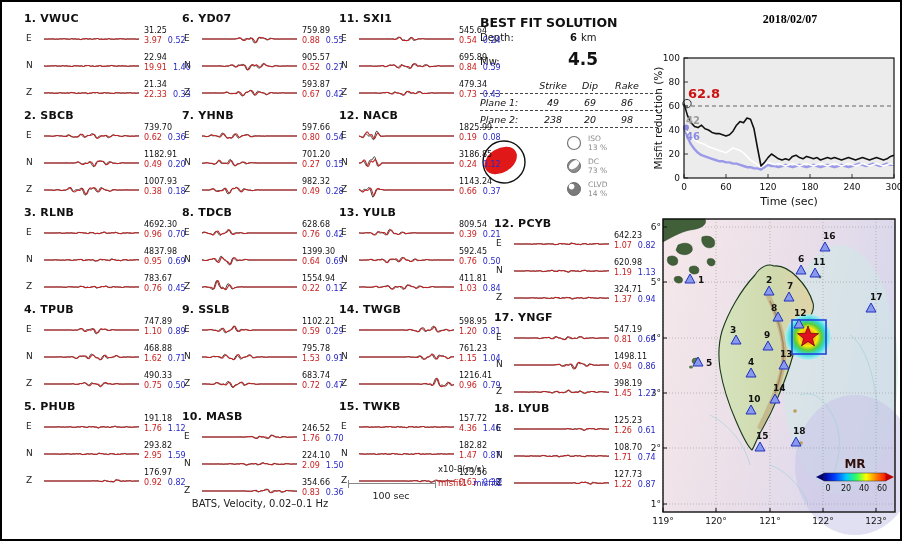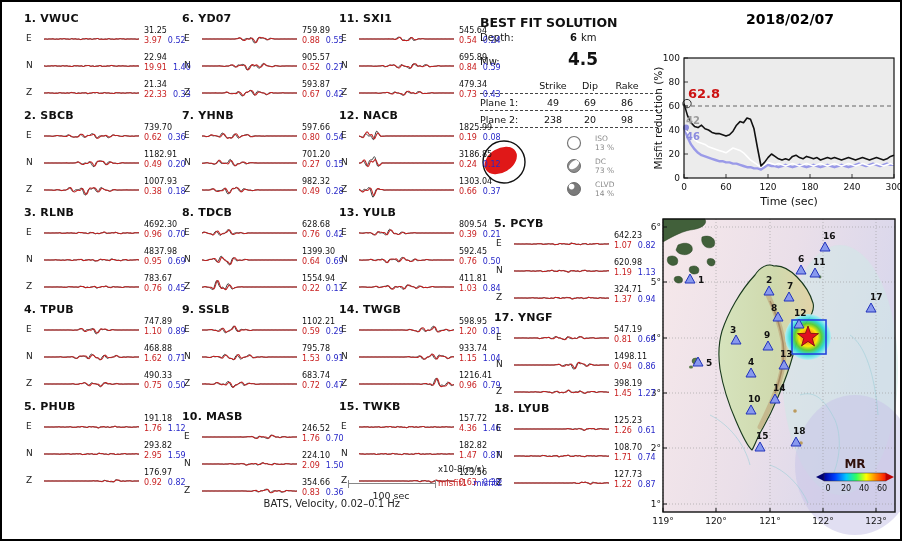--- a/index.html
+++ b/index.html
@@ -19,33 +19,33 @@
   .solution{position:absolute;left:478px;top:13px;width:178px;color:#111;}
   .sol-title{font-size:12.5px;font-weight:bold;margin-bottom:2px;}
   .sol-row{font-size:10px;margin-bottom:6px;display:flex;align-items:baseline;}
   .sol-lab{width:58px;}
   .sol-bold{font-weight:bold;}
   .mw-val{font-size:17px;font-weight:bold;margin-left:30px;}
   .depth-val{font-weight:bold;margin-left:32px;}
   .depth-unit{margin-left:4px;}
   .sol-table{font-size:9.5px;margin-top:2px;}
   .sol-tr{display:grid;grid-template-columns:52px 42px 32px 42px;padding:3px 0 2px 0;}
-  .sol-tr.dash{border-bottom:1px dashed #444;}
+  .sol-tr.dash{border-bottom:1px dashed #444;font-style:italic;}
   .sol-tr span{text-align:center;}
   .sol-tr span:first-child{text-align:left;}
   .sol-th{font-weight:normal;}
   .mech-row{display:flex;margin-top:10px;align-items:flex-start;}
   .comps{margin-left:38px;margin-top:-4px;}
   .comp{display:flex;align-items:center;margin-bottom:5px;}
-  .comp-txt{margin-left:13px;font-size:7.5px;color:#8a8a8a;line-height:9px;}
+  .comp-txt{margin-left:6px;font-size:7.5px;color:#8a8a8a;line-height:9px;}
   
   .dt{position:absolute;left:678px;top:8px;width:220px;text-align:center;color:#000;}
-  .dt div{font-size:14px;font-weight:bold;line-height:19px;}
+  .dt div{font-size:12px;font-weight:bold;line-height:19px;font-family:Liberation Serif, serif;}
   
-  .bats{position:absolute;left:118px;top:496px;width:280px;text-align:right;font-size:10px;color:#222;}
+  .bats{position:absolute;left:118px;top:496px;width:280px;text-align:center;font-size:10px;color:#222;}
   .scalebar{position:absolute;left:346px;top:478px;width:86px;height:8px;
             border-left:1.5px solid #888;border-right:1.5px solid #888;}
   .scalebar .bar{position:absolute;left:0;right:0;top:3px;border-top:1.5px solid #888;}
   .scalelab{position:absolute;left:346px;top:488px;width:86px;text-align:center;font-size:9.5px;color:#222;}
   .units{position:absolute;left:436px;top:462px;font-size:8.5px;color:#222;}
   .mislegend{position:absolute;left:436px;top:476px;font-size:8.5px;}
   .chart-wrap{position:absolute;left:650px;top:44px;}
   .map-wrap{position:absolute;left:648px;top:213px;}
 </style>
 </head>
@@ -782,21 +782,21 @@
             <div><span class="m1">0.24</span><span class="mgap"></span><span class="m2">0.12</span></div>
           </div>
         </div>
         <div class="chan-row" style="top: 68px;">
           <span class="chan-label">Z</span>
           <svg class="wave-svg" width="95" height="24" viewBox="0 -12 90 24" preserveAspectRatio="none">
             <path d="M0.0,-0.22L0.8,0.22L1.5,0.76L2.3,1.15L3.1,1.02L3.8,0.35L4.6,-0.41L5.3,-0.65L6.1,-0.37L6.9,-0.20L7.6,-0.68L8.4,-1.68L9.2,-2.45L9.9,-2.28L10.7,-0.78L11.4,1.94L12.2,5.04L13.0,7.07L13.7,6.90L14.5,4.73L15.3,1.96L16.0,-0.06L16.8,-0.95L17.5,-1.06L18.3,-0.89L19.1,-0.67L19.8,-0.52L20.6,-0.47L21.4,-0.46L22.1,-0.35L22.9,-0.11L23.6,0.12L24.4,0.19L25.2,0.11L25.9,0.00L26.7,-0.02L27.5,0.01L28.2,-0.01L29.0,-0.05L29.7,-0.05L30.5,0.01L31.3,0.04L32.0,0.01L32.8,-0.04L33.6,-0.02L34.3,0.03L35.1,0.04L35.8,-0.01L36.6,-0.04L37.4,-0.00L38.1,0.04L38.9,0.02L39.7,-0.03L40.4,-0.03L41.2,0.02L41.9,0.04L42.7,0.00L43.5,-0.04L44.2,-0.02L45.0,0.03L45.8,0.03L46.5,-0.02L47.3,-0.04L48.1,0.00L48.8,0.04L49.6,0.02L50.3,-0.03L51.1,-0.03L51.9,0.02L52.6,0.04L53.4,-0.00L54.2,-0.04L54.9,-0.01L55.7,0.04L56.4,0.03L57.2,-0.02L58.0,-0.04L58.7,0.01L59.5,0.04L60.3,0.01L61.0,-0.04L61.8,-0.03L62.5,0.03L63.3,0.04L64.1,-0.01L64.8,-0.04L65.6,-0.01L66.4,0.04L67.1,0.02L67.9,-0.03L68.6,-0.04L69.4,0.01L70.2,0.04L70.9,0.01L71.7,-0.04L72.5,-0.02L73.2,0.03L74.0,0.04L74.7,-0.01L75.5,-0.04L76.3,-0.00L77.0,0.04L77.8,0.02L78.6,-0.03L79.3,-0.03L80.1,0.02L80.8,0.04L81.6,0.00L82.4,-0.04L83.1,-0.02L83.9,0.03L84.7,0.03L85.4,-0.02L86.2,-0.04L86.9,0.00L87.7,0.04L88.5,0.02L89.2,-0.04L90.0,-0.03" fill="none" stroke="#1a1a1a" stroke-width="0.8"></path>
             <path d="M0.0,-0.65L0.8,-0.40L1.5,0.28L2.3,1.22L3.1,1.91L3.8,1.89L4.6,1.26L5.3,0.58L6.1,0.28L6.9,0.33L7.6,0.38L8.4,0.17L9.2,-0.43L9.9,-1.34L10.7,-1.98L11.4,-1.42L12.2,0.69L13.0,3.46L13.7,5.29L14.5,5.23L15.3,3.63L16.0,1.54L16.8,-0.21L17.5,-1.23L18.3,-1.50L19.1,-1.22L19.8,-0.77L20.6,-0.51L21.4,-0.47L22.1,-0.46L22.9,-0.31L23.6,-0.08L24.4,0.06L25.2,0.07L25.9,0.03L26.7,0.03L27.5,0.05L28.2,0.02L29.0,-0.04L29.7,-0.05L30.5,0.01L31.3,0.04L32.0,0.01L32.8,-0.04L33.6,-0.02L34.3,0.03L35.1,0.04L35.8,-0.01L36.6,-0.04L37.4,-0.00L38.1,0.04L38.9,0.02L39.7,-0.03L40.4,-0.03L41.2,0.02L41.9,0.04L42.7,0.00L43.5,-0.04L44.2,-0.02L45.0,0.03L45.8,0.03L46.5,-0.02L47.3,-0.04L48.1,0.00L48.8,0.04L49.6,0.02L50.3,-0.03L51.1,-0.03L51.9,0.02L52.6,0.04L53.4,-0.00L54.2,-0.04L54.9,-0.01L55.7,0.04L56.4,0.03L57.2,-0.02L58.0,-0.04L58.7,0.01L59.5,0.04L60.3,0.01L61.0,-0.04L61.8,-0.03L62.5,0.03L63.3,0.04L64.1,-0.01L64.8,-0.04L65.6,-0.01L66.4,0.04L67.1,0.02L67.9,-0.03L68.6,-0.04L69.4,0.01L70.2,0.04L70.9,0.01L71.7,-0.04L72.5,-0.02L73.2,0.03L74.0,0.04L74.7,-0.01L75.5,-0.04L76.3,-0.00L77.0,0.04L77.8,0.02L78.6,-0.03L79.3,-0.03L80.1,0.02L80.8,0.04L81.6,0.00L82.4,-0.04L83.1,-0.02L83.9,0.03L84.7,0.03L85.4,-0.02L86.2,-0.04L86.9,0.00L87.7,0.04L88.5,0.02L89.2,-0.04L90.0,-0.03" fill="none" stroke="#c02020" stroke-width="1"></path>
           </svg>
           <div class="nums">
-            <div class="amp">1303.04</div>
+            <div class="amp">1143.24</div>
             <div><span class="m1">0.66</span><span class="mgap"></span><span class="m2">0.37</span></div>
           </div>
         </div>
       </div>
       <div class="station" style="left: 337px; top: 204px;">
         <div class="st-header">13.  YULB</div>
         <div class="chan-row" style="top: 14px;">
           <span class="chan-label">E</span>
           <svg class="wave-svg" width="95" height="24" viewBox="0 -12 90 24" preserveAspectRatio="none">
             <path d="M0.0,-0.11L0.8,0.00L1.5,0.14L2.3,0.17L3.1,0.10L3.8,0.00L4.6,-0.07L5.3,-0.16L6.1,-0.29L6.9,-0.35L7.6,-0.27L8.4,-0.18L9.2,-0.24L9.9,-0.39L10.7,-0.36L11.4,0.06L12.2,0.74L13.0,1.37L13.7,1.73L14.5,1.77L15.3,1.40L16.0,0.58L16.8,-0.43L17.5,-1.05L18.3,-0.94L19.1,-0.40L19.8,-0.03L20.6,-0.06L21.4,-0.22L22.1,-0.15L22.9,0.18L23.6,0.68L24.4,1.30L25.2,1.87L25.9,1.83L26.7,0.69L27.5,-1.26L28.2,-3.02L29.0,-3.73L29.7,-3.35L30.5,-2.44L31.3,-1.41L32.0,-0.46L32.8,0.21L33.6,0.42L34.3,0.32L35.1,0.41L35.8,0.89L36.6,1.40L37.4,1.41L38.1,0.80L38.9,-0.01L39.7,-0.61L40.4,-0.87L41.2,-0.82L41.9,-0.46L42.7,0.11L43.5,0.64L44.2,0.83L45.0,0.66L45.8,0.39L46.5,0.27L47.3,0.25L48.1,0.20L48.8,0.08L49.6,-0.02L50.3,-0.07L51.1,-0.12L51.9,-0.21L52.6,-0.25L53.4,-0.17L54.2,-0.02L54.9,0.06L55.7,0.04L56.4,-0.00L57.2,0.01L58.0,0.04L58.7,0.02L59.5,-0.04L60.3,-0.05L61.0,0.00L61.8,0.04L62.5,0.00L63.3,-0.05L64.1,-0.03L64.8,0.03L65.6,0.04L66.4,-0.01L67.1,-0.04L67.9,-0.00L68.6,0.04L69.4,0.02L70.2,-0.03L70.9,-0.04L71.7,0.02L72.5,0.04L73.2,0.00L74.0,-0.04L74.7,-0.02L75.5,0.03L76.3,0.03L77.0,-0.02L77.8,-0.04L78.6,0.00L79.3,0.04L80.1,0.02L80.8,-0.03L81.6,-0.03L82.4,0.02L83.1,0.04L83.9,-0.00L84.7,-0.04L85.4,-0.01L86.2,0.04L86.9,0.03L87.7,-0.02L88.5,-0.04L89.2,0.01L90.0,0.04" fill="none" stroke="#1a1a1a" stroke-width="0.8"></path>
@@ -843,21 +843,21 @@
             <div><span class="m1">1.20</span><span class="mgap"></span><span class="m2">0.81</span></div>
           </div>
         </div>
         <div class="chan-row" style="top: 41px;">
           <span class="chan-label">N</span>
           <svg class="wave-svg" width="95" height="24" viewBox="0 -12 90 24" preserveAspectRatio="none">
             <path d="M0.0,0.03L0.8,-0.02L1.5,-0.04L2.3,0.00L3.1,0.04L3.8,0.01L4.6,-0.04L5.3,-0.03L6.1,0.02L6.9,0.04L7.6,-0.01L8.4,-0.04L9.2,-0.01L9.9,0.04L10.7,0.03L11.4,-0.03L12.2,-0.04L13.0,0.01L13.7,0.04L14.5,0.01L15.3,-0.04L16.0,-0.03L16.8,0.03L17.5,0.04L18.3,-0.01L19.1,-0.04L19.8,-0.01L20.6,0.04L21.4,0.02L22.1,-0.03L22.9,-0.04L23.6,0.01L24.4,0.04L25.2,0.00L25.9,-0.04L26.7,-0.02L27.5,0.03L28.2,0.03L29.0,-0.02L29.7,-0.04L30.5,0.00L31.3,0.05L32.0,0.02L32.8,-0.03L33.6,-0.04L34.3,0.01L35.1,0.04L35.8,-0.00L36.6,-0.04L37.4,-0.00L38.1,0.05L38.9,0.05L39.7,-0.00L40.4,-0.01L41.2,0.05L41.9,0.10L42.7,0.05L43.5,-0.07L44.2,-0.16L45.0,-0.20L45.8,-0.25L46.5,-0.30L47.3,-0.25L48.1,-0.06L48.8,0.13L49.6,0.17L50.3,0.07L51.1,0.01L51.9,0.10L52.6,0.24L53.4,0.27L54.2,0.15L54.9,-0.06L55.7,-0.39L56.4,-0.84L57.2,-1.16L58.0,-0.94L58.7,-0.02L59.5,1.20L60.3,2.07L61.0,2.32L61.8,2.11L62.5,1.68L63.3,1.14L64.1,0.59L64.8,0.27L65.6,0.19L66.4,-0.06L67.1,-0.90L67.9,-2.07L68.6,-2.74L69.4,-2.31L70.2,-1.04L70.9,0.40L71.7,1.47L72.5,1.96L73.2,1.66L74.0,0.56L74.7,-0.86L75.5,-1.81L76.3,-1.87L77.0,-1.44L77.8,-1.14L78.6,-1.19L79.3,-1.27L80.1,-1.10L80.8,-0.69L81.6,-0.13L82.4,0.57L83.1,1.28L83.9,1.67L84.7,1.48L85.4,0.81L86.2,0.14L86.9,-0.21L87.7,-0.26L88.5,-0.21L89.2,-0.14L90.0,-0.03" fill="none" stroke="#1a1a1a" stroke-width="0.8"></path>
             <path d="M0.0,0.03L0.8,-0.02L1.5,-0.04L2.3,0.00L3.1,0.04L3.8,0.01L4.6,-0.04L5.3,-0.03L6.1,0.02L6.9,0.04L7.6,-0.01L8.4,-0.04L9.2,-0.01L9.9,0.04L10.7,0.03L11.4,-0.03L12.2,-0.04L13.0,0.01L13.7,0.04L14.5,0.01L15.3,-0.04L16.0,-0.03L16.8,0.03L17.5,0.04L18.3,-0.01L19.1,-0.04L19.8,-0.01L20.6,0.04L21.4,0.02L22.1,-0.03L22.9,-0.04L23.6,0.01L24.4,0.04L25.2,0.00L25.9,-0.04L26.7,-0.02L27.5,0.03L28.2,0.03L29.0,-0.02L29.7,-0.04L30.5,0.00L31.3,0.05L32.0,0.02L32.8,-0.03L33.6,-0.03L34.3,0.01L35.1,0.03L35.8,-0.01L36.6,-0.05L37.4,-0.02L38.1,0.04L38.9,0.04L39.7,-0.02L40.4,-0.04L41.2,0.02L41.9,0.08L42.7,0.06L43.5,-0.01L44.2,-0.06L45.0,-0.10L45.8,-0.20L46.5,-0.35L47.3,-0.40L48.1,-0.26L48.8,-0.01L49.6,0.16L50.3,0.20L51.1,0.21L51.9,0.26L52.6,0.32L53.4,0.34L54.2,0.36L54.9,0.44L55.7,0.40L56.4,0.01L57.2,-0.63L58.0,-1.07L58.7,-0.88L59.5,-0.11L60.3,0.83L61.0,1.62L61.8,2.13L62.5,2.19L63.3,1.65L64.1,0.70L64.8,-0.08L65.6,-0.30L66.4,-0.25L67.1,-0.57L67.9,-1.44L68.6,-2.39L69.4,-2.84L70.2,-2.62L70.9,-1.85L71.7,-0.61L72.5,0.85L73.2,1.90L74.0,1.89L74.7,0.87L75.5,-0.37L76.3,-1.07L77.0,-1.16L77.8,-1.00L78.6,-0.83L79.3,-0.64L80.1,-0.46L80.8,-0.38L81.6,-0.35L82.4,-0.08L83.1,0.55L83.9,1.25L84.7,1.55L85.4,1.32L86.2,0.81L86.9,0.33L87.7,-0.03L88.5,-0.27L89.2,-0.36L90.0,-0.26" fill="none" stroke="#c02020" stroke-width="1"></path>
           </svg>
           <div class="nums">
-            <div class="amp">933.74</div>
+            <div class="amp">761.23</div>
             <div><span class="m1">1.15</span><span class="mgap"></span><span class="m2">1.04</span></div>
           </div>
         </div>
         <div class="chan-row" style="top: 68px;">
           <span class="chan-label">Z</span>
           <svg class="wave-svg" width="95" height="24" viewBox="0 -12 90 24" preserveAspectRatio="none">
             <path d="M0.0,-0.03L0.8,-0.03L1.5,0.02L2.3,0.04L3.1,-0.00L3.8,-0.04L4.6,-0.02L5.3,0.03L6.1,0.03L6.9,-0.02L7.6,-0.04L8.4,0.00L9.2,0.04L9.9,0.01L10.7,-0.04L11.4,-0.03L12.2,0.02L13.0,0.04L13.7,-0.01L14.5,-0.04L15.3,-0.01L16.0,0.04L16.8,0.03L17.5,-0.03L18.3,-0.04L19.1,0.01L19.8,0.04L20.6,0.01L21.4,-0.04L22.1,-0.02L22.9,0.03L23.6,0.04L24.4,-0.01L25.2,-0.04L25.9,-0.01L26.7,0.04L27.5,0.02L28.2,-0.03L29.0,-0.04L29.7,0.01L30.5,0.04L31.3,0.00L32.0,-0.04L32.8,-0.02L33.6,0.03L34.3,0.03L35.1,-0.02L35.8,-0.04L36.6,-0.00L37.4,0.04L38.1,0.02L38.9,-0.03L39.7,-0.03L40.4,0.02L41.2,0.04L41.9,-0.00L42.7,-0.04L43.5,-0.01L44.2,0.04L45.0,0.03L45.8,-0.02L46.5,-0.04L47.3,0.01L48.1,0.04L48.8,0.01L49.6,-0.04L50.3,-0.03L51.1,0.02L51.9,0.03L52.6,-0.01L53.4,-0.05L54.2,-0.01L54.9,0.05L55.7,0.06L56.4,0.06L57.2,0.12L58.0,0.23L58.7,0.25L59.5,0.10L60.3,-0.15L61.0,-0.32L61.8,-0.32L62.5,-0.21L63.3,-0.05L64.1,0.15L64.8,0.34L65.6,0.42L66.4,0.35L67.1,0.39L67.9,0.81L68.6,1.42L69.4,1.54L70.2,0.53L70.9,-1.48L71.7,-3.72L72.5,-5.34L73.2,-5.77L74.0,-4.79L74.7,-2.61L75.5,-0.12L76.3,1.51L77.0,1.75L77.8,1.22L78.6,0.94L79.3,1.31L80.1,1.83L80.8,1.85L81.6,1.23L82.4,0.19L83.1,-0.96L83.9,-1.79L84.7,-1.85L85.4,-1.00L86.2,0.29L86.9,1.29L87.7,1.58L88.5,1.31L89.2,0.88L90.0,0.52" fill="none" stroke="#1a1a1a" stroke-width="0.8"></path>
             <path d="M0.0,-0.03L0.8,-0.03L1.5,0.02L2.3,0.04L3.1,-0.00L3.8,-0.04L4.6,-0.02L5.3,0.03L6.1,0.03L6.9,-0.02L7.6,-0.04L8.4,0.00L9.2,0.04L9.9,0.01L10.7,-0.04L11.4,-0.03L12.2,0.02L13.0,0.04L13.7,-0.01L14.5,-0.04L15.3,-0.01L16.0,0.04L16.8,0.03L17.5,-0.03L18.3,-0.04L19.1,0.01L19.8,0.04L20.6,0.01L21.4,-0.04L22.1,-0.02L22.9,0.03L23.6,0.04L24.4,-0.01L25.2,-0.04L25.9,-0.01L26.7,0.04L27.5,0.02L28.2,-0.03L29.0,-0.04L29.7,0.01L30.5,0.04L31.3,0.00L32.0,-0.04L32.8,-0.02L33.6,0.03L34.3,0.03L35.1,-0.02L35.8,-0.04L36.6,-0.00L37.4,0.04L38.1,0.02L38.9,-0.03L39.7,-0.03L40.4,0.02L41.2,0.04L41.9,-0.00L42.7,-0.04L43.5,-0.02L44.2,0.04L45.0,0.03L45.8,-0.02L46.5,-0.04L47.3,0.01L48.1,0.04L48.8,0.01L49.6,-0.04L50.3,-0.03L51.1,0.02L51.9,0.03L52.6,-0.01L53.4,-0.04L54.2,-0.01L54.9,0.04L55.7,0.04L56.4,0.02L57.2,0.07L58.0,0.21L58.7,0.32L59.5,0.27L60.3,0.09L61.0,-0.14L61.8,-0.35L62.5,-0.53L63.3,-0.60L64.1,-0.45L64.8,-0.11L65.6,0.15L66.4,0.09L67.1,-0.14L67.9,-0.12L68.6,0.36L69.4,0.97L70.2,1.13L70.9,0.50L71.7,-0.91L72.5,-2.82L73.2,-4.69L74.0,-5.57L74.7,-4.71L75.5,-2.31L76.3,0.40L77.0,2.13L77.8,2.61L78.6,2.43L79.3,2.19L80.1,2.08L80.8,2.07L81.6,2.06L82.4,1.82L83.1,1.04L83.9,-0.19L84.7,-1.27L85.4,-1.55L86.2,-0.99L86.9,-0.09L87.7,0.61L88.5,0.91L89.2,0.89L90.0,0.68" fill="none" stroke="#c02020" stroke-width="1"></path>
           </svg>
           <div class="nums">
@@ -896,21 +896,21 @@
             <path d="M0.0,0.00L0.8,0.04L1.5,0.01L2.3,-0.04L3.1,-0.03L3.8,0.02L4.6,0.04L5.3,-0.01L6.1,-0.04L6.9,-0.01L7.6,0.04L8.4,0.03L9.2,-0.03L9.9,-0.04L10.7,0.01L11.4,0.04L12.2,0.01L13.0,-0.04L13.7,-0.02L14.5,0.03L15.3,0.04L16.0,-0.01L16.8,-0.04L17.5,-0.01L18.3,0.04L19.1,0.02L19.8,-0.03L20.6,-0.04L21.4,0.01L22.1,0.04L22.9,0.00L23.6,-0.04L24.4,-0.02L25.2,0.03L25.9,0.03L26.7,-0.02L27.5,-0.04L28.2,-0.00L29.0,0.04L29.7,0.01L30.5,-0.04L31.3,-0.04L32.0,0.02L32.8,0.04L33.6,0.00L34.3,-0.04L35.1,-0.01L35.8,0.04L36.6,0.04L37.4,-0.02L38.1,-0.03L38.9,0.02L39.7,0.05L40.4,0.00L41.2,-0.07L41.9,-0.07L42.7,0.01L43.5,0.08L44.2,0.07L45.0,0.07L45.8,0.12L46.5,0.17L47.3,0.09L48.1,-0.06L48.8,-0.12L49.6,-0.06L50.3,-0.02L51.1,-0.14L51.9,-0.34L52.6,-0.41L53.4,-0.34L54.2,-0.25L54.9,-0.17L55.7,0.04L56.4,0.38L57.2,0.59L58.0,0.39L58.7,-0.09L59.5,-0.42L60.3,-0.43L61.0,-0.33L61.8,-0.36L62.5,-0.37L63.3,-0.21L64.1,0.00L64.8,0.03L65.6,-0.03L66.4,0.23L67.1,0.86L67.9,1.38L68.6,1.35L69.4,0.85L70.2,0.34L70.9,-0.01L71.7,-0.32L72.5,-0.61L73.2,-0.62L74.0,-0.28L74.7,0.07L75.5,0.09L76.3,-0.12L77.0,-0.18L77.8,0.02L78.6,0.25L79.3,0.26L80.1,0.15L80.8,0.07L81.6,-0.01L82.4,-0.19L83.1,-0.43L83.9,-0.49L84.7,-0.32L85.4,-0.08L86.2,0.02L86.9,-0.00L87.7,0.01L88.5,0.08L89.2,0.11L90.0,0.06" fill="none" stroke="#1a1a1a" stroke-width="0.8"></path>
             <path d="M0.0,0.00L0.8,0.04L1.5,0.01L2.3,-0.04L3.1,-0.03L3.8,0.02L4.6,0.04L5.3,-0.01L6.1,-0.04L6.9,-0.01L7.6,0.04L8.4,0.03L9.2,-0.03L9.9,-0.04L10.7,0.01L11.4,0.04L12.2,0.01L13.0,-0.04L13.7,-0.02L14.5,0.03L15.3,0.04L16.0,-0.01L16.8,-0.04L17.5,-0.01L18.3,0.04L19.1,0.02L19.8,-0.03L20.6,-0.04L21.4,0.01L22.1,0.04L22.9,0.00L23.6,-0.04L24.4,-0.02L25.2,0.03L25.9,0.03L26.7,-0.02L27.5,-0.04L28.2,-0.00L29.0,0.04L29.7,0.02L30.5,-0.04L31.3,-0.04L32.0,0.02L32.8,0.04L33.6,0.00L34.3,-0.04L35.1,-0.01L35.8,0.05L36.6,0.04L37.4,-0.01L38.1,-0.03L38.9,0.02L39.7,0.06L40.4,0.02L41.2,-0.05L41.9,-0.07L42.7,-0.02L43.5,0.01L44.2,-0.02L45.0,-0.01L45.8,0.09L46.5,0.18L47.3,0.14L48.1,-0.01L48.8,-0.11L49.6,-0.08L50.3,-0.05L51.1,-0.14L51.9,-0.27L52.6,-0.31L53.4,-0.28L54.2,-0.32L54.9,-0.40L55.7,-0.29L56.4,0.12L57.2,0.56L58.0,0.66L58.7,0.43L59.5,0.17L60.3,0.03L61.0,-0.11L61.8,-0.32L62.5,-0.39L63.3,-0.15L64.1,0.16L64.8,0.17L65.6,-0.07L66.4,-0.10L67.1,0.30L67.9,0.83L68.6,1.04L69.4,0.94L70.2,0.77L70.9,0.53L71.7,0.05L72.5,-0.57L73.2,-0.90L74.0,-0.72L74.7,-0.32L75.5,-0.15L76.3,-0.22L77.0,-0.25L77.8,-0.11L78.6,0.04L79.3,0.05L80.1,0.04L80.8,0.13L81.6,0.22L82.4,0.11L83.1,-0.17L83.9,-0.35L84.7,-0.31L85.4,-0.16L86.2,-0.07L86.9,-0.05L87.7,0.01L88.5,0.11L89.2,0.14L90.0,0.07" fill="none" stroke="#c02020" stroke-width="1"></path>
           </svg>
           <div class="nums">
             <div class="amp">123.56</div>
             <div><span class="m1">0.63</span><span class="mgap"></span><span class="m2">0.38</span></div>
           </div>
         </div>
       </div>
       <div class="station" style="left: 492px; top: 215px;">
-        <div class="st-header">5.  PCYB</div>
+        <div class="st-header">12.  PCYB</div>
         <div class="chan-row" style="top: 14px;">
           <span class="chan-label">E</span>
           <svg class="wave-svg" width="95" height="24" viewBox="0 -12 90 24" preserveAspectRatio="none">
             <path d="M0.0,-0.02L0.8,-0.10L1.5,-0.09L2.3,-0.01L3.1,0.05L3.8,0.02L4.6,-0.02L5.3,0.02L6.1,0.08L6.9,0.07L7.6,0.00L8.4,-0.01L9.2,0.06L9.9,0.09L10.7,0.01L11.4,-0.11L12.2,-0.12L13.0,-0.03L13.7,0.04L14.5,0.05L15.3,0.06L16.0,0.16L16.8,0.24L17.5,0.16L18.3,-0.01L19.1,-0.08L19.8,-0.01L20.6,0.04L21.4,-0.06L22.1,-0.23L22.9,-0.28L23.6,-0.22L24.4,-0.21L25.2,-0.24L25.9,-0.15L26.7,0.12L27.5,0.35L28.2,0.30L29.0,0.05L29.7,-0.12L30.5,-0.11L31.3,-0.10L32.0,-0.20L32.8,-0.27L33.6,-0.16L34.3,0.01L35.1,-0.01L35.8,-0.16L36.6,-0.11L37.4,0.27L38.1,0.68L38.9,0.78L39.7,0.60L40.4,0.43L41.2,0.30L41.9,0.05L42.7,-0.34L43.5,-0.53L44.2,-0.33L45.0,-0.00L45.8,0.04L46.5,-0.18L47.3,-0.28L48.1,-0.07L48.8,0.19L49.6,0.25L50.3,0.20L51.1,0.26L51.9,0.28L52.6,-0.03L53.4,-0.62L54.2,-1.01L54.9,-0.89L55.7,-0.49L56.4,-0.24L57.2,-0.17L58.0,-0.03L58.7,0.24L59.5,0.37L60.3,0.26L61.0,0.18L61.8,0.38L62.5,0.64L63.3,0.57L64.1,0.12L64.8,-0.29L65.6,-0.37L66.4,-0.26L67.1,-0.20L67.9,-0.12L68.6,0.15L69.4,0.50L70.2,0.60L70.9,0.35L71.7,0.08L72.5,0.07L73.2,0.20L74.0,0.16L74.7,-0.06L75.5,-0.25L76.3,-0.29L77.0,-0.32L77.8,-0.45L78.6,-0.51L79.3,-0.30L80.1,0.06L80.8,0.26L81.6,0.19L82.4,0.06L83.1,0.03L83.9,0.06L84.7,0.00L85.4,-0.12L86.2,-0.12L86.9,-0.02L87.7,0.03L88.5,-0.07L89.2,-0.18L90.0,-0.11" fill="none" stroke="#1a1a1a" stroke-width="0.8"></path>
             <path d="M0.0,0.01L0.8,-0.07L1.5,-0.09L2.3,-0.02L3.1,0.02L3.8,-0.01L4.6,-0.03L5.3,0.03L6.1,0.10L6.9,0.09L7.6,0.01L8.4,-0.01L9.2,0.06L9.9,0.12L10.7,0.06L11.4,-0.05L12.2,-0.09L13.0,-0.04L13.7,-0.03L14.5,-0.08L15.3,-0.07L16.0,0.07L16.8,0.21L17.5,0.19L18.3,0.04L19.1,-0.06L19.8,-0.02L20.6,0.01L21.4,-0.08L22.1,-0.19L22.9,-0.20L23.6,-0.14L24.4,-0.19L25.2,-0.33L25.9,-0.33L26.7,-0.08L27.5,0.23L28.2,0.33L29.0,0.24L29.7,0.16L30.5,0.17L31.3,0.09L32.0,-0.11L32.8,-0.25L33.6,-0.13L34.3,0.09L35.1,0.10L35.8,-0.10L36.6,-0.19L37.4,0.02L38.1,0.33L38.9,0.47L39.7,0.48L40.4,0.54L41.2,0.59L41.9,0.37L42.7,-0.15L43.5,-0.57L44.2,-0.56L45.0,-0.31L45.8,-0.21L46.5,-0.32L47.3,-0.35L48.1,-0.17L48.8,-0.02L49.6,-0.06L50.3,-0.09L51.1,0.15L51.9,0.47L52.6,0.42L53.4,-0.05L54.2,-0.54L54.9,-0.66L55.7,-0.53L56.4,-0.45L57.2,-0.39L58.0,-0.12L58.7,0.31L59.5,0.51L60.3,0.36L61.0,0.17L61.8,0.29L62.5,0.60L63.3,0.67L64.1,0.40L64.8,0.09L65.6,-0.05L66.4,-0.15L67.1,-0.37L67.9,-0.51L68.6,-0.30L69.4,0.14L70.2,0.41L70.9,0.32L71.7,0.11L72.5,0.07L73.2,0.13L74.0,0.08L74.7,-0.10L75.5,-0.18L76.3,-0.12L77.0,-0.13L77.8,-0.34L78.6,-0.54L79.3,-0.47L80.1,-0.17L80.8,0.08L81.6,0.13L82.4,0.13L83.1,0.20L83.9,0.24L84.7,0.12L85.4,-0.05L86.2,-0.09L86.9,0.02L87.7,0.10L88.5,0.01L89.2,-0.11L90.0,-0.11" fill="none" stroke="#c02020" stroke-width="1"></path>
           </svg>
           <div class="nums">
             <div class="amp">642.23</div>
             <div><span class="m1">1.07</span><span class="mgap"></span><span class="m2">0.82</span></div>
           </div>

